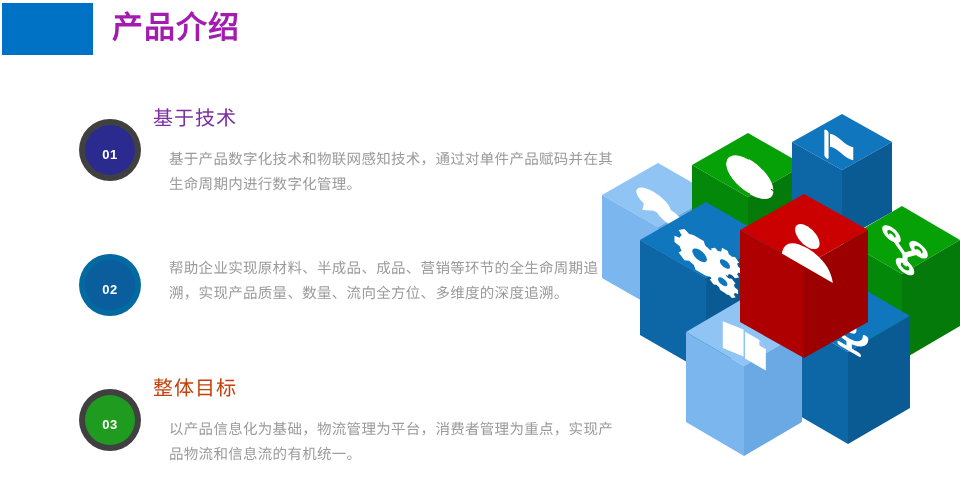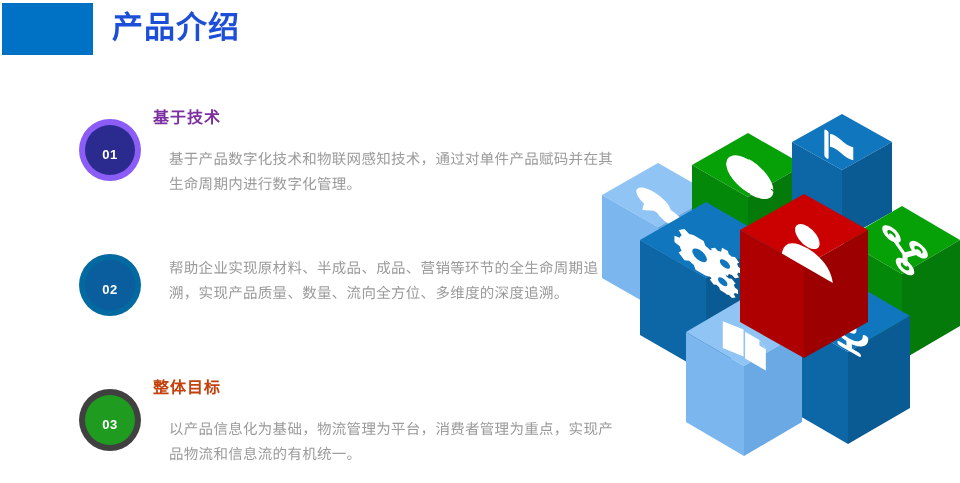--- a/index.html
+++ b/index.html
@@ -85,22 +85,22 @@
     padding-bottom: 20px;
     letter-spacing: 0.5px;
   }
   .sec-body {
     position: absolute;
     left: 153px;
     top: 0;
     width: 480px;
   }
   .sec-heading {
-    font-size: 16px;
-    font-weight: bold;
+    font-size: 20px;
+    font-weight: normal;
     line-height: 26px;
     margin: 0 0 6px 0;
     letter-spacing: 1px;
   }
   .sec-text {
     font-size: 14.5px;
     line-height: 25px;
     color: #9b9b9b;
     margin: 16px;
     letter-spacing: 0.3px;
@@ -114,27 +114,27 @@
     width: 364px;
     height: 383px;
   }
   #cubes svg { display: block; }
 </style>
 </head>
 <body>
 
 <div id="header">
   <div id="header-swatch" style="background: rgb(0, 114, 198);"></div>
-  <div id="header-title" style="color: #1d4ed8;">产品介绍</div>
+  <div id="header-title" style="color: #a21caf;">产品介绍</div>
 </div>
 
 <div id="sections">
 
   <div class="section">
-    <div class="badge" style="background: #8b5cf6;">
+    <div class="badge" style="background: #404040;">
       <div class="badge-inner" style="background: rgb(43, 43, 143);"></div>
       <div class="badge-num">01</div>
     </div>
     <div class="sec-body">
       <h3 class="sec-heading" style="color: rgb(123, 47, 160);">基于技术</h3>
       <p class="sec-text" style="color: rgb(155, 155, 155);">基于产品数字化技术和物联网感知技术，通过对单件产品赋码并在其生命周期内进行数字化管理。</p>
     </div>
   </div>
 
   <div class="section">

